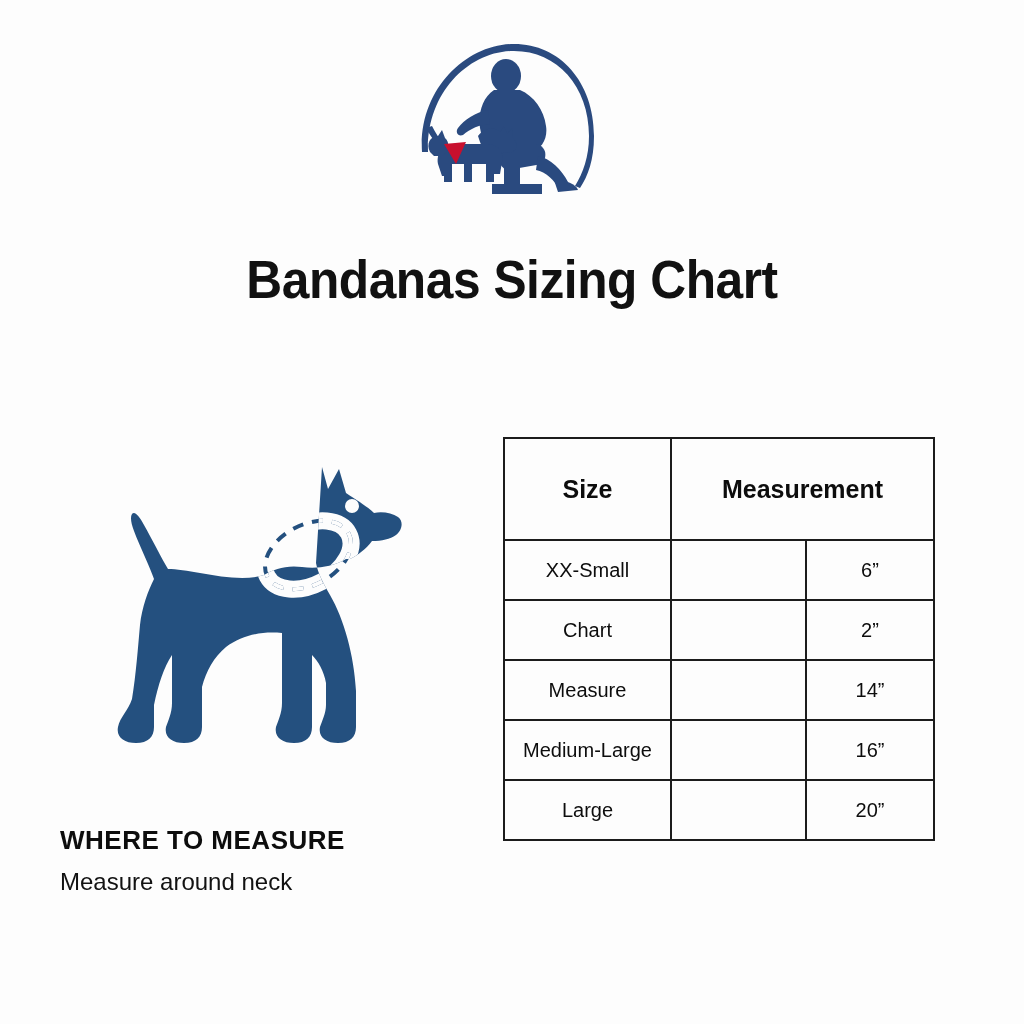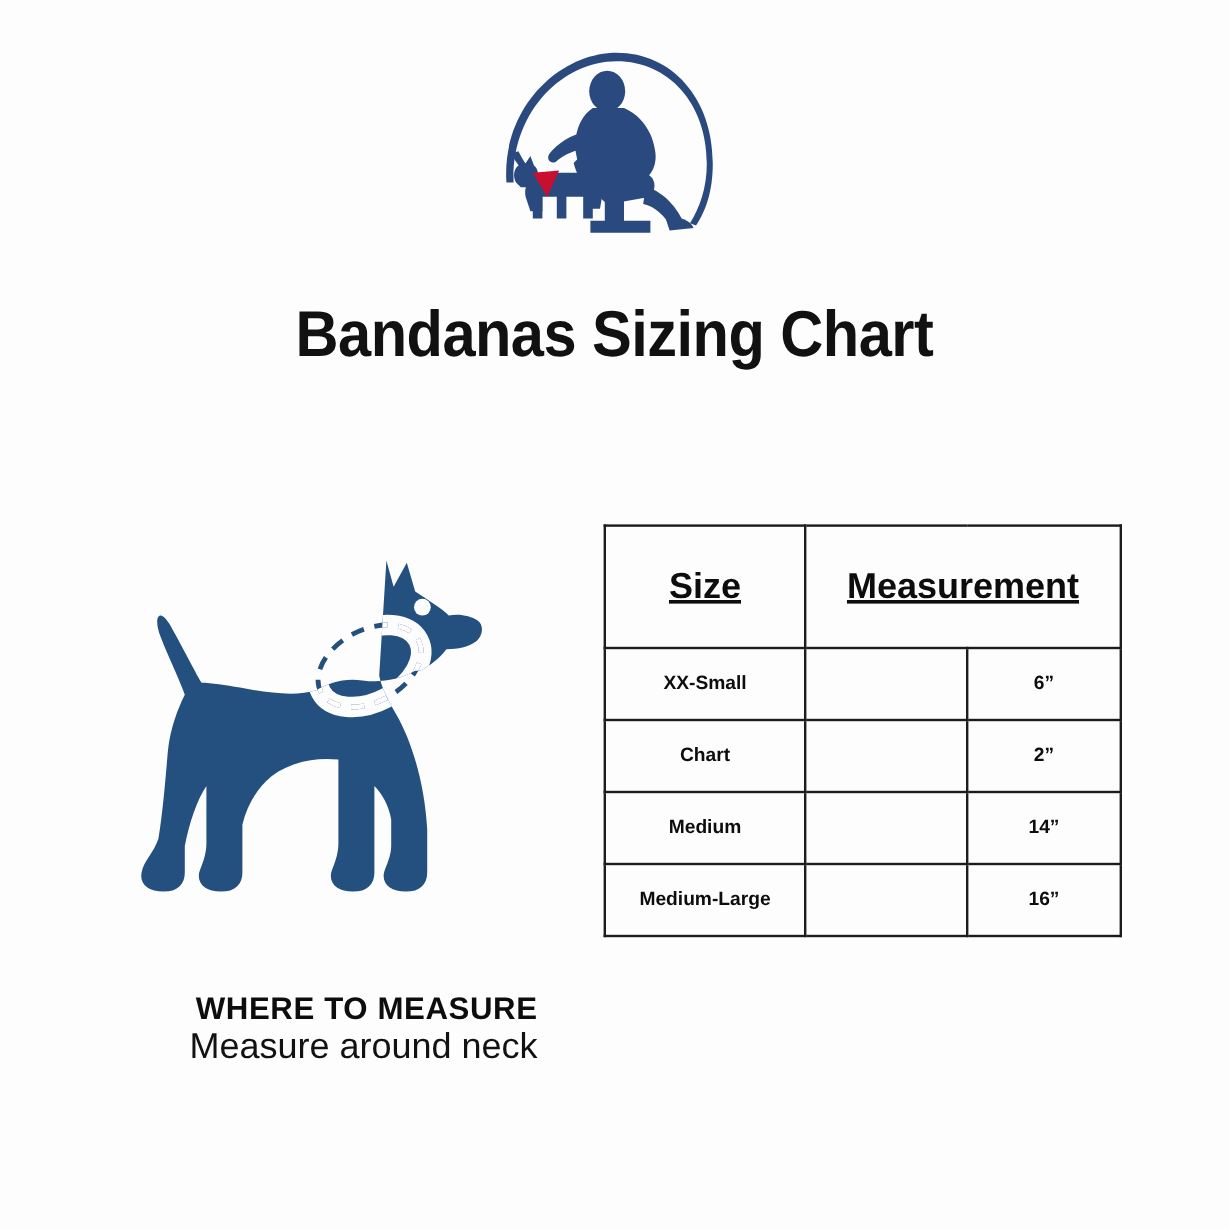--- a/index.html
+++ b/index.html
@@ -52,70 +52,70 @@
     position: absolute;
     left: 96px;
     top: 455px;
     width: 330px;
     height: 310px;
   }
 
   
   #measure-captions {
     position: absolute;
-    left: 48px;
+    left: 60px;
     top: 826px;
     width: 400px;
-    text-align: right;
+    text-align: left;
   }
   #where-to-measure {
     font-size: 26px;
     font-weight: bold;
     letter-spacing: 0.5px;
     color: #0d0d0d;
     line-height: 1.15;
     white-space: nowrap;
   }
   #measure-around-neck {
-    font-size: 30px;
+    margin-top: 12px;
+    font-size: 24px;
     font-weight: normal;
     color: #121212;
     line-height: 1.15;
     white-space: nowrap;
   }
 
   
   #sizing-table {
     position: absolute;
     left: 503px;
     top: 437px;
     width: 430px;
     border-collapse: collapse;
     table-layout: fixed;
   }
   #sizing-table td {
     border: 2px solid #1c1c1c;
     padding: 0;
     text-align: center;
     vertical-align: middle;
-    font-size: 16px;
-    font-weight: bold;
+    font-size: 20px;
+    font-weight: normal;
     color: #0d0d0d;
     overflow: visible;
     white-space: nowrap;
   }
   #sizing-table .col-size   { width: 167px; }
   #sizing-table .col-mid    { width: 135px; }
   #sizing-table .col-value  { width: 128px; }
 
   #sizing-table tr.header-row td {
     height: 100px;
-    font-size: 30px;
+    font-size: 25px;
     font-weight: bold;
-    text-decoration: underline;
   }
   #sizing-table tr.header-row td.hdr-size { width: 167px; }
   #sizing-table tr.body-row td { height: 58px; }
 
   
   .size-label {
     display: inline-block;
     position: relative;
     white-space: nowrap;
   }
@@ -394,25 +394,30 @@
         <td><span class="size-label">XX-Small</span></td>
         <td></td>
         <td>6”</td>
       </tr>
       <tr class="body-row">
         <td><span class="size-label">Chart</span></td>
         <td></td>
         <td>2”</td>
       </tr>
       <tr class="body-row">
-        <td><span class="size-label">Medium</span></td>
+        <td><span class="size-label">Measure</span></td>
         <td></td>
         <td>14”</td>
       </tr>
       <tr class="body-row">
         <td><span class="size-label">Medium-Large</span></td>
         <td></td>
         <td>16”</td>
       </tr>
+      <tr class="body-row">
+        <td><span class="size-label">Large</span></td>
+        <td></td>
+        <td>20”</td>
+      </tr>
     </tbody>
   </table>
 
 </div>
 
 </body></html>

